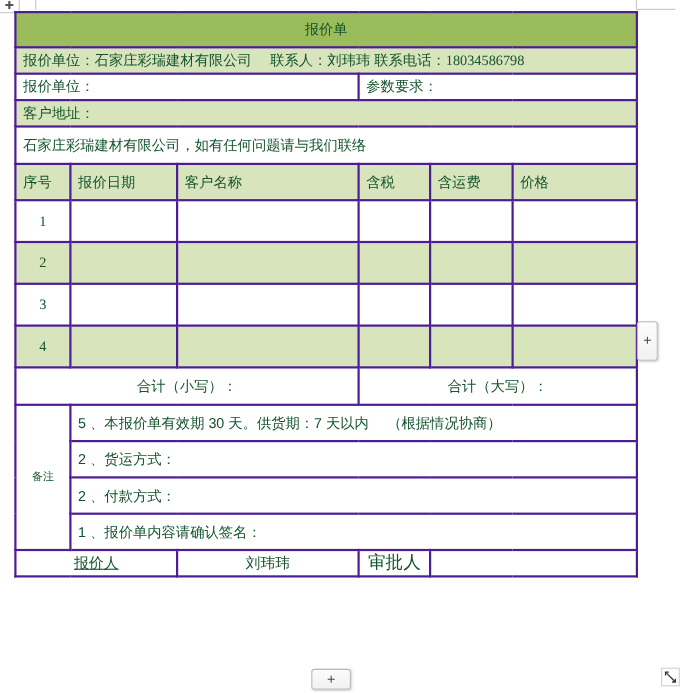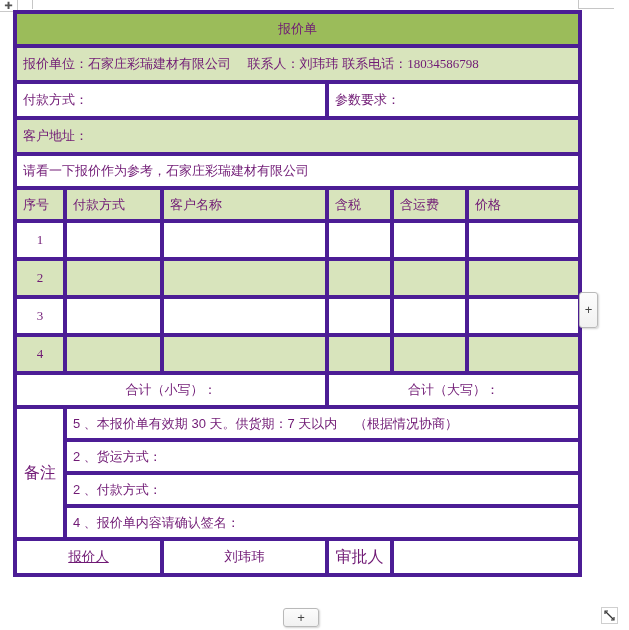--- a/index.html
+++ b/index.html
@@ -58,44 +58,44 @@
   
   table.quote {
     position: absolute;
     left: 13px;
     top: 10px;
     width: 565px;
     border-collapse: collapse;
     table-layout: fixed;
   }
   table.quote td {
-    border: 4px solid #4c1d95;
+    border: 2px solid #4c1d95;
     padding: 0 6px;
     font-size: 13px;
-    color: #701a75;
+    color: #14532d;
     vertical-align: middle;
     line-height: 1.35;
   }
 
   
   .fill-dark  { background: #9bbc5a; }
   .fill-light { background: #d8e4bc; }
   .fill-white { background: #ffffff; }
 
   .title-cell {
     color: #ffffff;
     text-align: center;
     font-size: 15px;
     height: 30px;
     border-color: #9bbc5a;
   }
   .c  { text-align: center; }
   .l  { text-align: left; }
 
-  .h36 { height: 36px; }
+  .h36 { height: 24px; }
   .h34 { height: 34px; }
   .h33 { height: 33px; }
   .h38 { height: 38px; }
 
   .num { font-family: "Liberation Serif", "DejaVu Serif", serif; font-size: 13px; }
 
   .contact-row td { font-size: 13.5px; }
   .contact-row .phone { font-family: "Liberation Serif","DejaVu Serif",serif; }
 
   .hdr td { text-align: left; font-size: 13.5px; }
@@ -162,35 +162,35 @@
         <td class="fill-dark title-cell" colspan="6">报价单</td>
       </tr>
 
       <tr class="contact-row h36">
         <td class="fill-light l" colspan="6">
           <span>报价单位：石家庄彩瑞建材有限公司　 联系人：刘玮玮  联系电话：</span><span class="phone">18034586798</span>
         </td>
       </tr>
 
       <tr class="h36">
-        <td class="fill-white l" colspan="3">付款方式：</td>
+        <td class="fill-white l" colspan="3">报价单位：</td>
         <td class="fill-white l" colspan="3">参数要求：</td>
       </tr>
 
       <tr class="h36">
         <td class="fill-light l" colspan="6">客户地址：</td>
       </tr>
 
       <tr class="h34">
-        <td class="fill-white l" colspan="6">请看一下报价作为参考，石家庄彩瑞建材有限公司</td>
+        <td class="fill-white l" colspan="6">石家庄彩瑞建材有限公司，如有任何问题请与我们联络</td>
       </tr>
 
       <tr class="hdr h33">
         <td class="fill-light">序号</td>
-        <td class="fill-light">付款方式</td>
+        <td class="fill-light">报价日期</td>
         <td class="fill-light">客户名称</td>
         <td class="fill-light">含税</td>
         <td class="fill-light">含运费</td>
         <td class="fill-light">价格</td>
       </tr>
 
       <tr class="h38">
         <td class="fill-white c num">1</td>
         <td class="fill-white"></td>
         <td class="fill-white"></td>
@@ -225,31 +225,31 @@
         <td class="fill-light"></td>
         <td class="fill-light"></td>
       </tr>
 
       <tr class="h34">
         <td class="fill-white c" colspan="3">合计（小写）：</td>
         <td class="fill-white c" colspan="3">合计（大写）：</td>
       </tr>
 
       <tr class="h33">
-        <td class="fill-white c" rowspan="4" style="font-size:16px;margin-top:13px;">备注</td>
+        <td class="fill-white c" rowspan="4" style="font-size:10px;margin-top:13px;">备注</td>
         <td class="fill-white l note-txt" colspan="5">5 、本报价单有效期 30 天。供货期：7 天以内 　（根据情况协商）</td>
       </tr>
       <tr class="h33">
         <td class="fill-white l note-txt" colspan="5">2 、货运方式：</td>
       </tr>
       <tr class="h33">
         <td class="fill-white l note-txt" colspan="5">2 、付款方式：</td>
       </tr>
       <tr class="h33">
-        <td class="fill-white l note-txt" colspan="5">4 、报价单内容请确认签名：</td>
+        <td class="fill-white l note-txt" colspan="5">1 、报价单内容请确认签名：</td>
       </tr>
 
       <tr class="h36">
         <td class="fill-white c" colspan="2" style="font-size:13.5px;text-decoration:underline;">报价人</td>
         <td class="fill-white c" style="font-size:13.5px;">刘玮玮</td>
         <td class="fill-white c" style="font-size:16px;">审批人</td>
         <td class="fill-white c" colspan="2"></td>
       </tr>
 
     </tbody>

